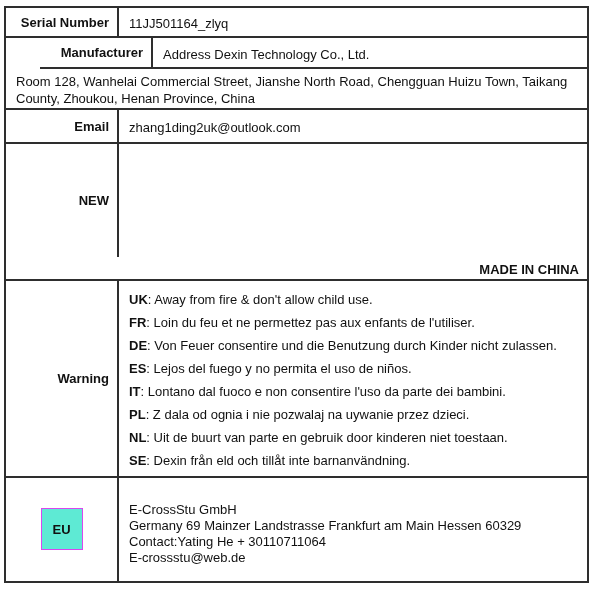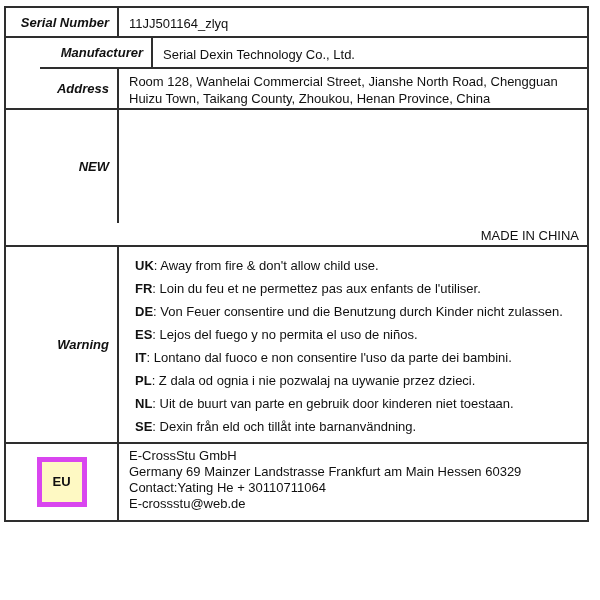--- a/index.html
+++ b/index.html
@@ -27,102 +27,105 @@
     flex: 0 0 113px;
     width: 113px;
     box-sizing: border-box;
     border-right: 2px solid #2e2e2e;
     display: flex;
     align-items: center;
     justify-content: flex-end;
     padding: 0 8px 0 4px;
     font-weight: bold;
     font-size: 13px;
-    font-style: italic;
   }
   .cell-value {
     flex: 1;
     box-sizing: border-box;
     display: flex;
     align-items: center;
     padding: 5px 8px 0 10px;
     font-size: 13px;
     line-height: 1.3;
   }
-  .cell-value.right-align { justify-content: flex-end; font-weight: normal; }
+  .cell-value.right-align { justify-content: flex-end; font-weight: bold; }
   .r-serial { min-height: 30px; }
   .r-manufacturer { min-height: 31px; margin-left: 34px; }
   .r-address { min-height: 41px; }
   .r-email { min-height: 34px; }
   .r-origin { min-height: 31px; flex-direction: column; }
   .r-warning { min-height: 190px; }
   .r-eurep { min-height: 69px; }
   .warning-cell {
     flex: 1;
     box-sizing: border-box;
     display: block;
-    padding: 11px 8px 0 16px;
+    padding: 11px 8px 0 10px;
   }
   .warning-line {
     margin: 0 0 8px 0;
     font-size: 13px;
     line-height: 15px;
   }
   .lang-code { font-weight: bold; }
   .eurep-left {
     flex: 0 0 113px;
     width: 113px;
     box-sizing: border-box;
     border-right: 2px solid #2e2e2e;
     display: flex;
     align-items: center;
     justify-content: center;
     gap: 2px;
   }
   .eurep-badge {
     width: 40px; height: 40px;
-    border: 5px solid #d946ef;
+    border: 1px solid #d946ef;
     display: flex;
     align-items: center;
     justify-content: center;
     font-weight: bold;
     font-size: 13px;
-    background: #fef9c3;
+    background: #5eead4;
   }
   .eurep-lines {
     flex: 1;
     box-sizing: border-box;
     display: flex;
     flex-direction: column;
     justify-content: center;
-    padding: 4px 8px 8px 10px;
+    padding: 4px 8px 15px 10px;
     font-size: 13px;
     line-height: 16px;
+    margin-top: 20px;
   }
 </style>
 </head>
 <body>
 
 <div class="label-table">
 
   <div class="row r-serial">
     <div class="cell-label">Serial Number</div>
     <div class="cell-value">11JJ501164_zlyq</div>
   </div>
 
   <div class="row r-manufacturer">
     <div class="cell-label">Manufacturer</div>
-    <div class="cell-value">Serial Dexin Technology Co., Ltd.</div>
+    <div class="cell-value">Address Dexin Technology Co., Ltd.</div>
   </div>
 
   <div class="row r-address">
-    <div class="cell-label">Address</div>
     <div class="cell-value">Room 128, Wanhelai Commercial Street, Jianshe North Road, Chengguan Huizu Town, Taikang County, Zhoukou, Henan Province, China</div>
   </div>
 
+  <div class="row r-email">
+    <div class="cell-label">Email</div>
+    <div class="cell-value">zhang1ding2uk@outlook.com</div>
+  </div>
 
   <div class="row r-origin">
     <div class="cell-label">NEW</div>
     <div class="cell-value right-align">MADE IN CHINA</div>
   </div>
 
   <div class="row r-warning">
     <div class="cell-label">Warning</div>
     <div class="warning-cell">
       <p class="warning-line"><span class="lang-code">UK</span><span>: Away from fire &amp; don't allow child use.</span></p>

